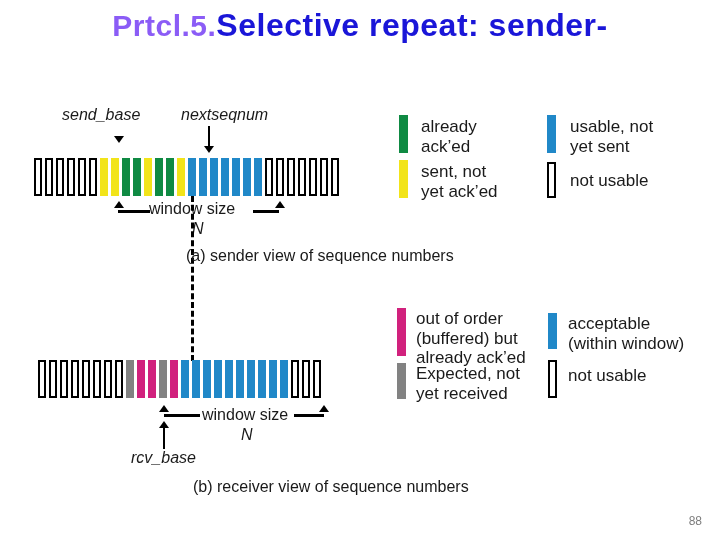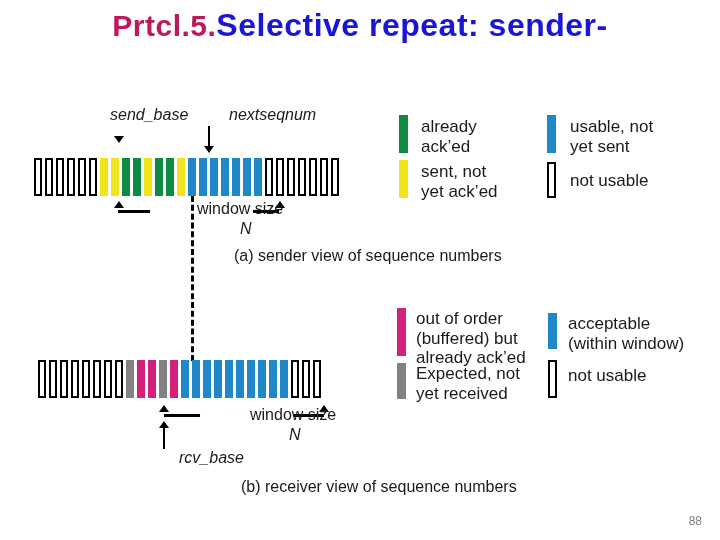--- a/index.html
+++ b/index.html
@@ -21,21 +21,21 @@
     left: 0;
     top: 8px;
     width: 720px;
     text-align: center;
     line-height: 1.08;
   }
   .title-line {
     display: block;
   }
   #title-prefix {
-    color: #be185d;
+    color: #8b5cf6;
     font-size: 30px;
     font-weight: bold;
     letter-spacing: 0.5px;
   }
   #title-main {
     color: #1a16d8;
     font-size: 32px;
     font-weight: bold;
     letter-spacing: 0.5px;
   }
@@ -45,21 +45,20 @@
     font-weight: bold;
     letter-spacing: 0.5px;
   }
 
   
   .diag-text {
     position: absolute;
     color: #1a1a1a;
     font-family: "Liberation Sans", sans-serif;
     white-space: pre;
-    margin-left: 48px;
   }
   .italic { font-style: italic; }
 
   
   .cell-row {
     position: absolute;
     display: flex;
     gap: 3px;
   }
   .cell {

